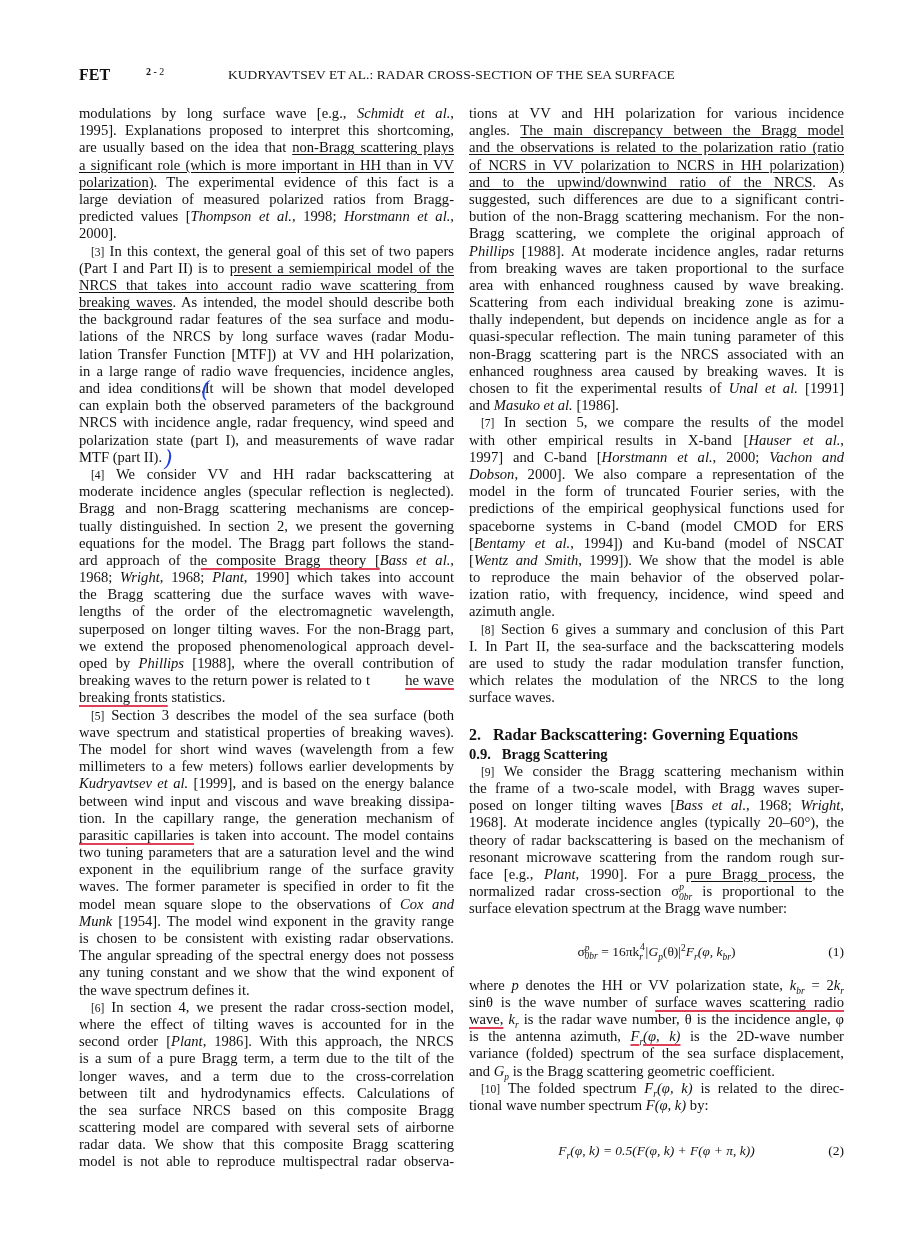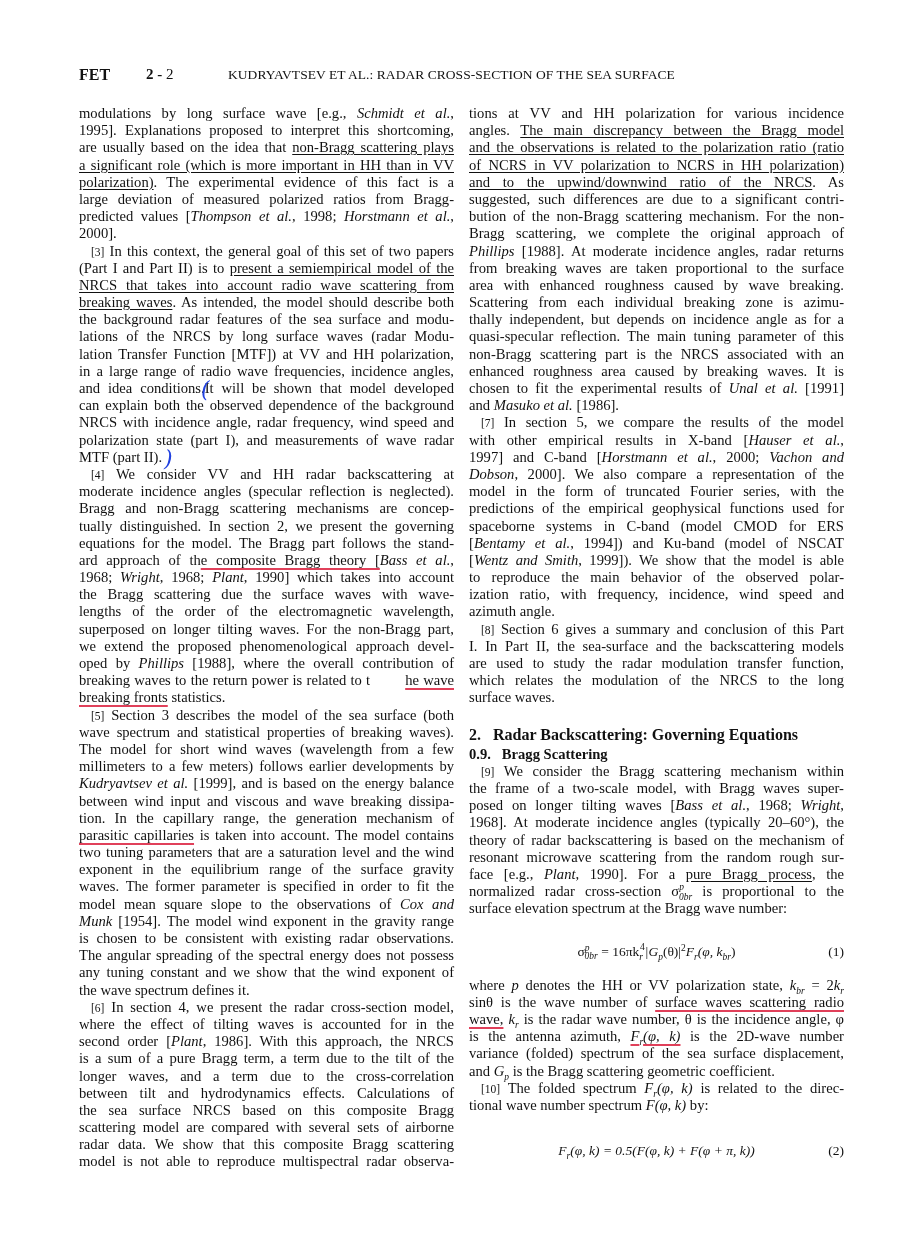--- a/index.html
+++ b/index.html
@@ -1,21 +1,21 @@
 <!DOCTYPE html>
 <html><head>
 <meta charset="utf-8">
 <style>
   html, body { margin: 0; padding: 0; background: #ffffff; }
   body { width: 920px; height: 1255px; position: relative; overflow: hidden;
          font-family: "Liberation Serif", "DejaVu Serif", serif; color: #111; }
   .header { position: absolute; top: 66px; left: 79px; width: 780px; height: 20px;
             font-size: 13.5px; white-space: nowrap; }
   .header .journal { position: absolute; left: 0; top: 0; font-weight: bold; font-size: 16px; }
-  .header .pageno { position: absolute; left: 67px; top: 0; font-size: 15px; }
+  .header .pageno { position: absolute; left: 67px; top: 0; font-size: 10px; }
   .header .pageno b { font-weight: bold; }
   .header .running { position: absolute; left: 149px; top: 1px; font-size: 13.5px; letter-spacing: 0.05px; }
 
   .col { position: absolute; top: 105px; width: 375px; font-size: 14.6px; }
   .col.left { left: 79px; }
   .col.right { left: 469px; }
   .line { height: 17.2px; line-height: 17.2px; white-space: nowrap; text-align: justify;
           text-align-last: justify; overflow: visible; }
   .line.last { text-align-last: left; }
   .line.indent { padding-left: 12px; }
@@ -56,21 +56,21 @@
   <div>
     <div class="line indent"><span class="pnum">[3]</span><span> In this context, the general goal of this set of two papers</span></div>
     <div class="line"><span>(Part I and Part II) is to </span><span class="ul">present a semiempirical model of the</span></div>
     <div class="line"><span class="ul">NRCS that takes into account radio wave scattering from</span></div>
     <div class="line"><span class="ul">breaking waves</span><span>. As intended, the model should describe both</span></div>
     <div class="line"><span>the background radar features of the sea surface and modu-</span></div>
     <div class="line"><span>lations of the NRCS by long surface waves (radar Modu-</span></div>
     <div class="line"><span>lation Transfer Function [MTF]) at VV and HH polarization,</span></div>
     <div class="line"><span>in a large range of radio wave frequencies, incidence angles,</span></div>
     <div class="line"><span>and idea conditions.</span><span>It will be shown that model developed</span></div>
-    <div class="line"><span>can explain both the observed dependence of the background</span></div>
+    <div class="line"><span>can explain both the observed parameters of the background</span></div>
     <div class="line"><span>NRCS with incidence angle, radar frequency, wind speed and</span></div>
     <div class="line"><span>polarization state (part I), and measurements of wave radar</span></div>
     <div class="line last"><span>MTF (part II).</span></div>
   </div>
 
   <div>
     <div class="line indent"><span class="pnum">[4]</span><span> We consider VV and HH radar backscattering at</span></div>
     <div class="line"><span>moderate incidence angles (specular reflection is neglected).</span></div>
     <div class="line"><span>Bragg and non-Bragg scattering mechanisms are concep-</span></div>
     <div class="line"><span>tually distinguished. In section 2, we present the governing</span></div>

